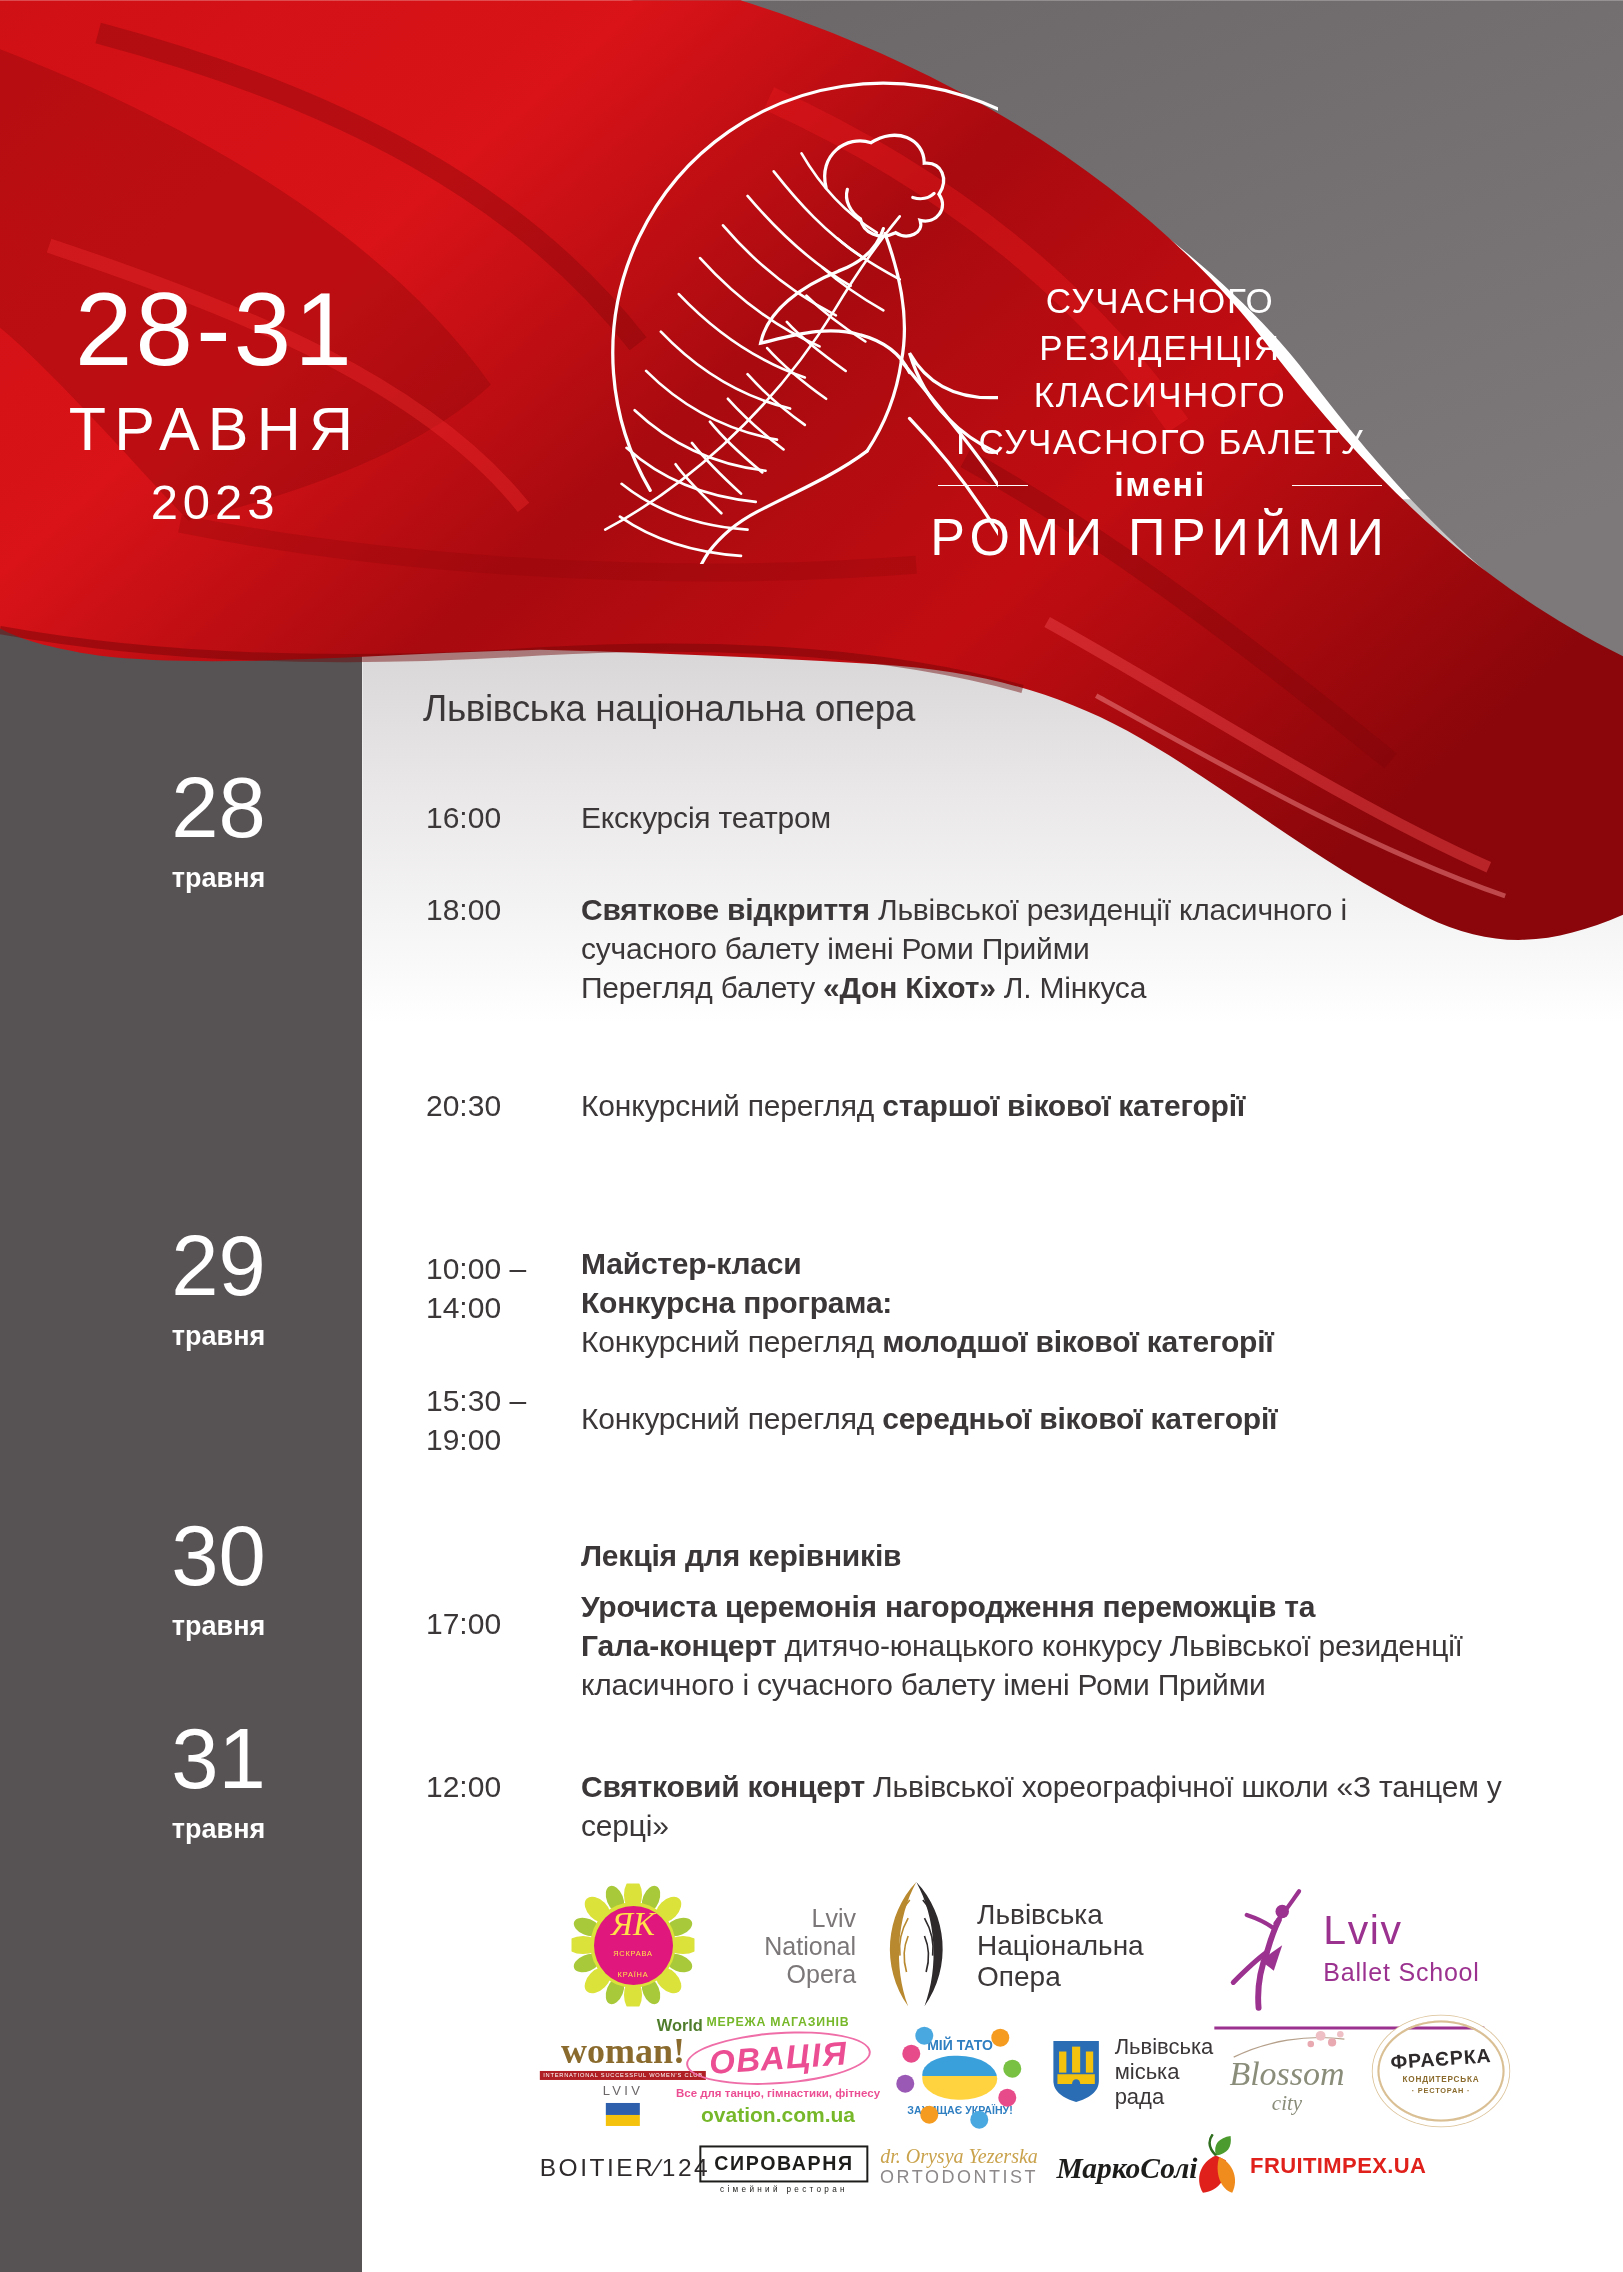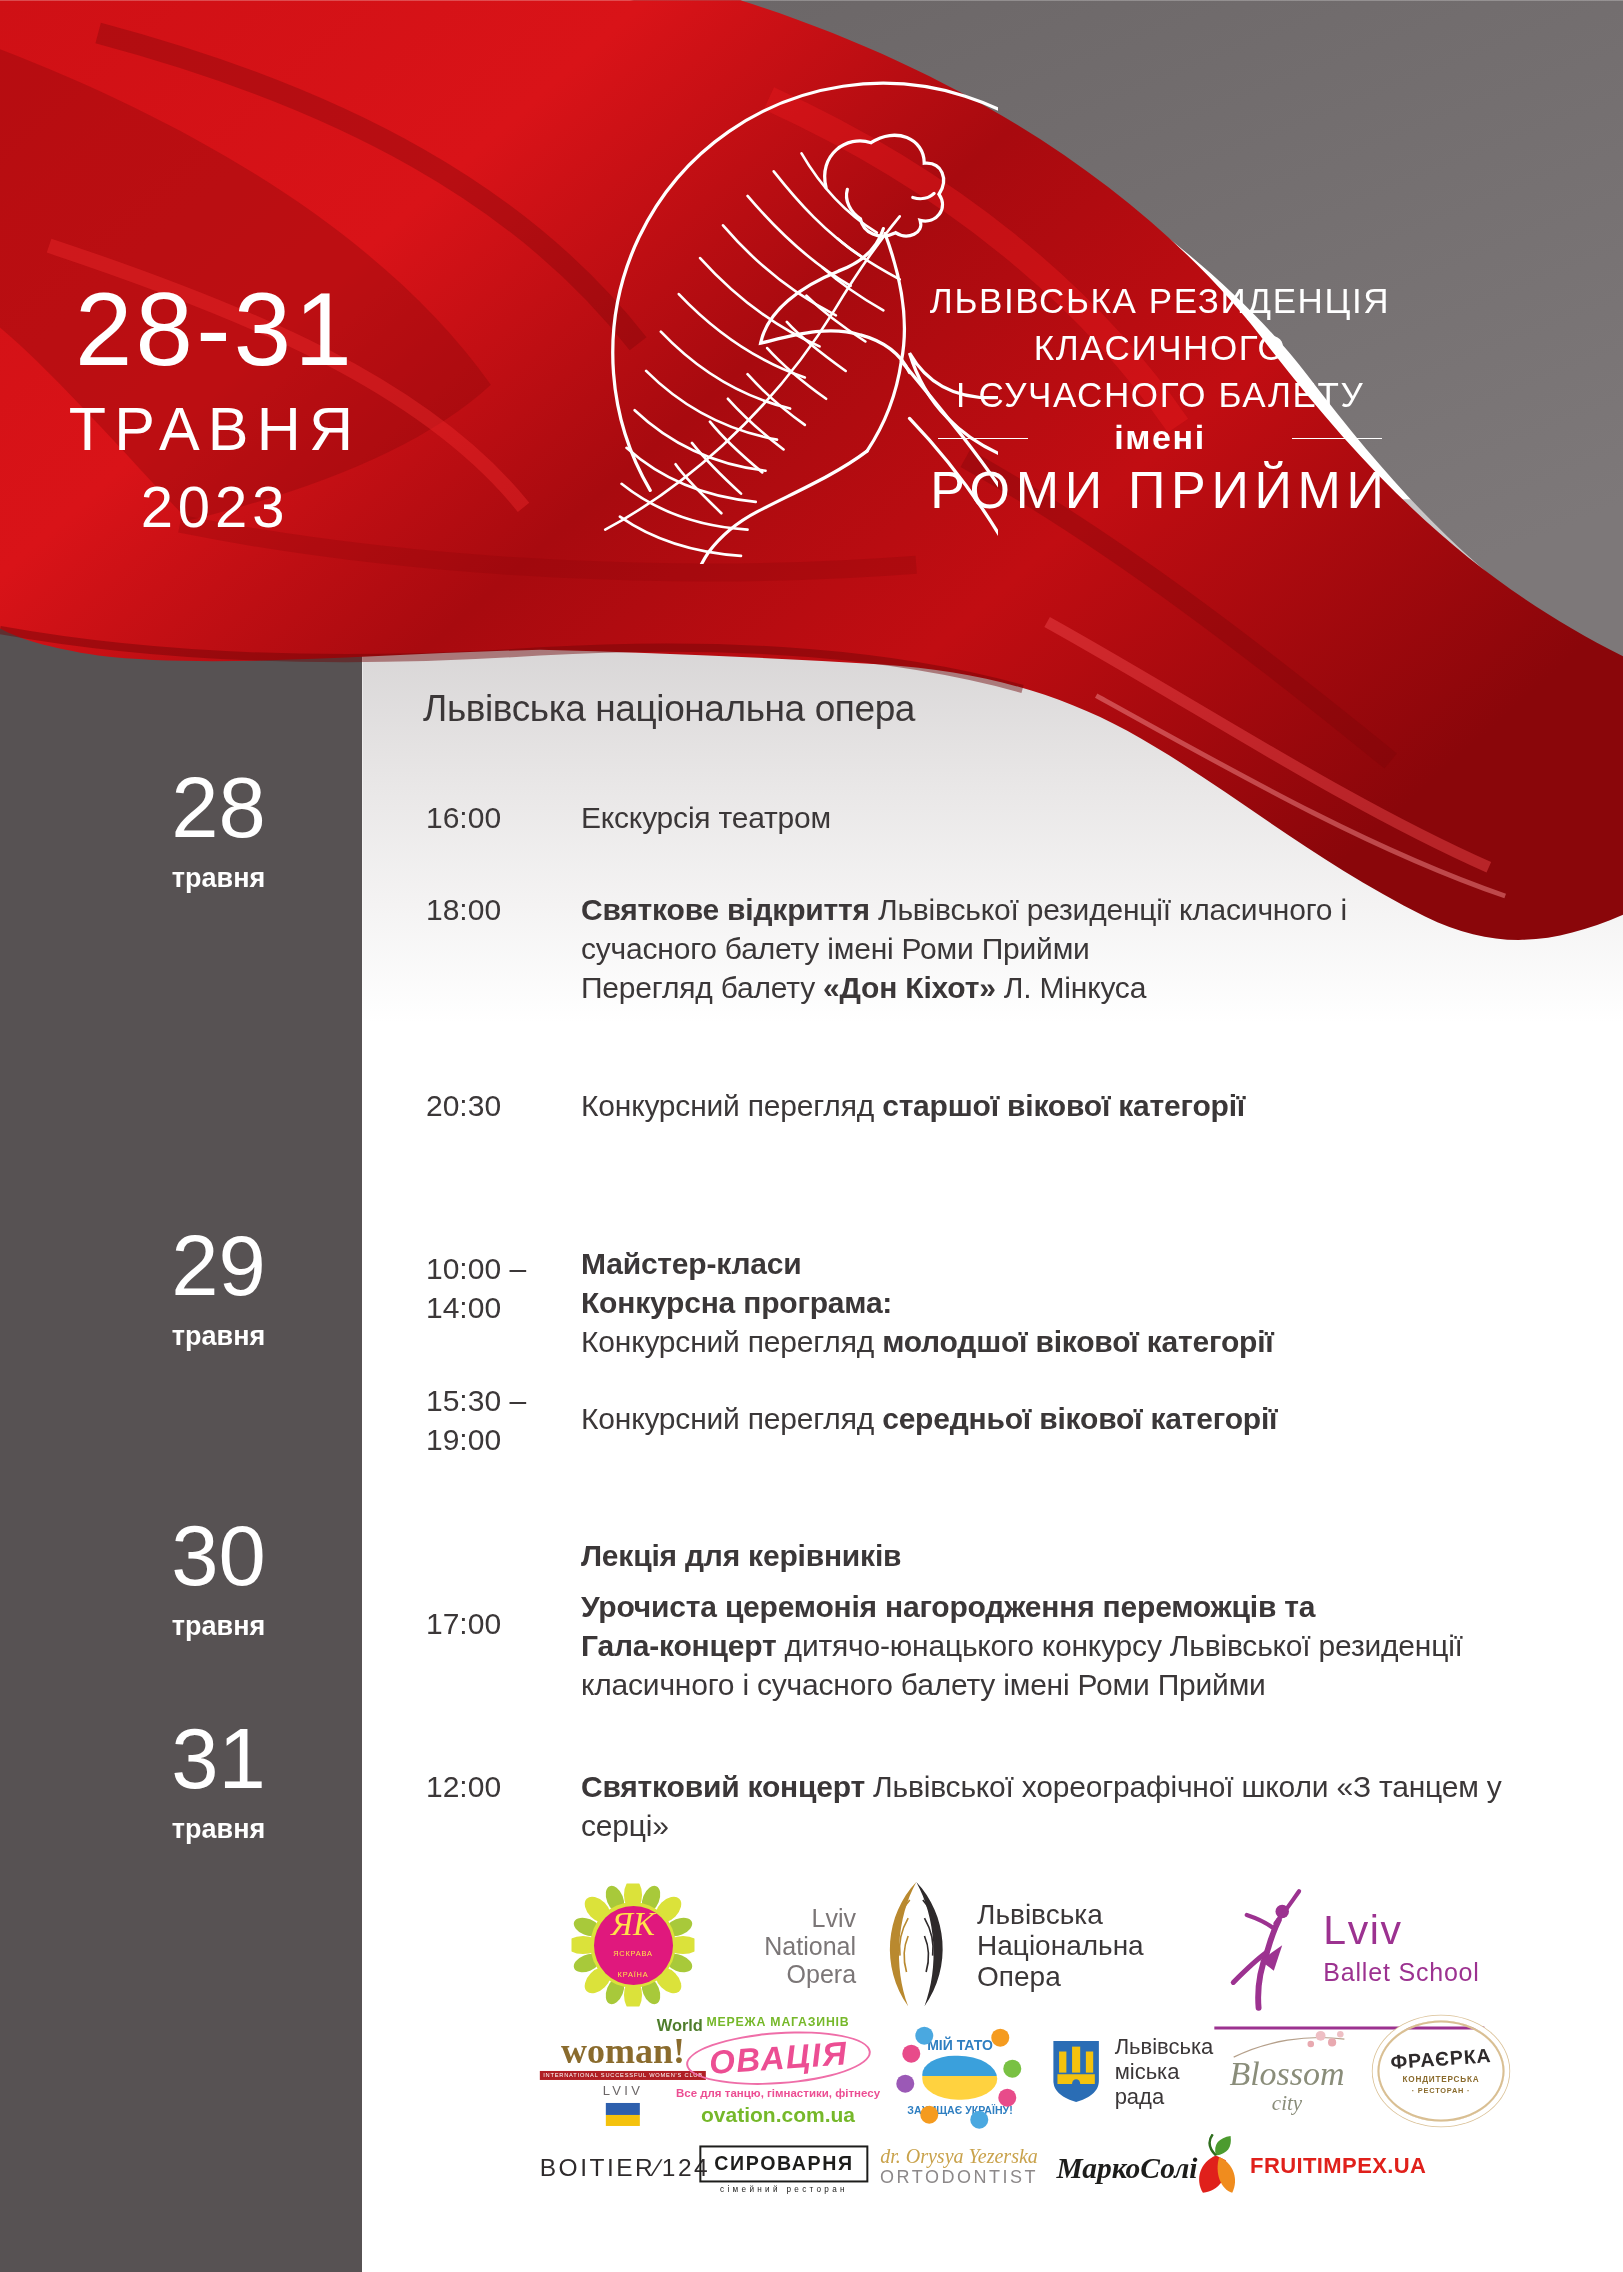--- a/index.html
+++ b/index.html
@@ -7,21 +7,21 @@
           font-family:"Liberation Sans","DejaVu Sans",sans-serif;color:#3b3738;}
   
   .sidebar{position:absolute;left:0;top:564px;width:362px;height:1708px;background:#575253;}
   
   .hero{position:absolute;left:0;top:0;width:1623px;height:1023px;pointer-events:none;}
   .lineart{position:absolute;left:556px;top:65px;width:442px;height:499px;pointer-events:none;}
   
   .dates{position:absolute;left:0;top:278px;width:430px;text-align:center;color:#fff;}
   .dates .range{font-size:103px;font-weight:200;letter-spacing:3.3px;line-height:1;}
   .dates .month{font-size:61px;font-weight:200;letter-spacing:8.2px;line-height:1;margin-top:18px;}
-  .dates .year{font-size:58px;font-weight:300;letter-spacing:4.9px;line-height:1;margin-top:18px;}
+  .dates .year{font-size:49px;font-weight:300;letter-spacing:4.9px;line-height:1;margin-top:18px;}
   
   .brand{position:absolute;left:923px;top:277px;width:474px;text-align:center;color:#fff;}
   .brand .l1{font-size:35px;font-weight:300;letter-spacing:1.6px;line-height:47px;}
   .brand .l4{font-size:34px;font-weight:700;letter-spacing:1.6px;line-height:39px;position:relative;}
   .brand .l4 .rule{position:absolute;top:19.6px;width:90px;height:1.6px;background:#fff;}
   .brand .l4 .rl{left:14.7px;} .brand .l4 .rr{right:14.7px;}
   .brand .l5{font-size:52px;font-weight:200;letter-spacing:5.7px;line-height:1.1;margin-top:4.9px;}
   
   .venue{position:absolute;left:423px;top:688px;font-size:37px;font-weight:400;letter-spacing:-0.4px;color:#3b3738;}
   .day{position:absolute;left:0;width:437px;text-align:center;color:#fff;}
@@ -153,21 +153,21 @@
     </g>
   </svg>
 
   <div class="dates">
     <div class="range">28-31</div>
     <div class="month">ТРАВНЯ</div>
     <div class="year">2023</div>
   </div>
 
   <div class="brand">
-    <div class="l1">ЛЬВІВСЬКА РЕЗИДЕНЦІЯ</div>
+    <div class="l1">СУЧАСНОГО РЕЗИДЕНЦІЯ</div>
     <div class="l1">КЛАСИЧНОГО</div>
     <div class="l1">І СУЧАСНОГО БАЛЕТУ</div>
     <div class="l4">
       <span class="rule rl"></span>
       <span>імені</span>
       <span class="rule rr"></span>
     </div>
     <div class="l5">РОМИ ПРИЙМИ</div>
   </div>
 

